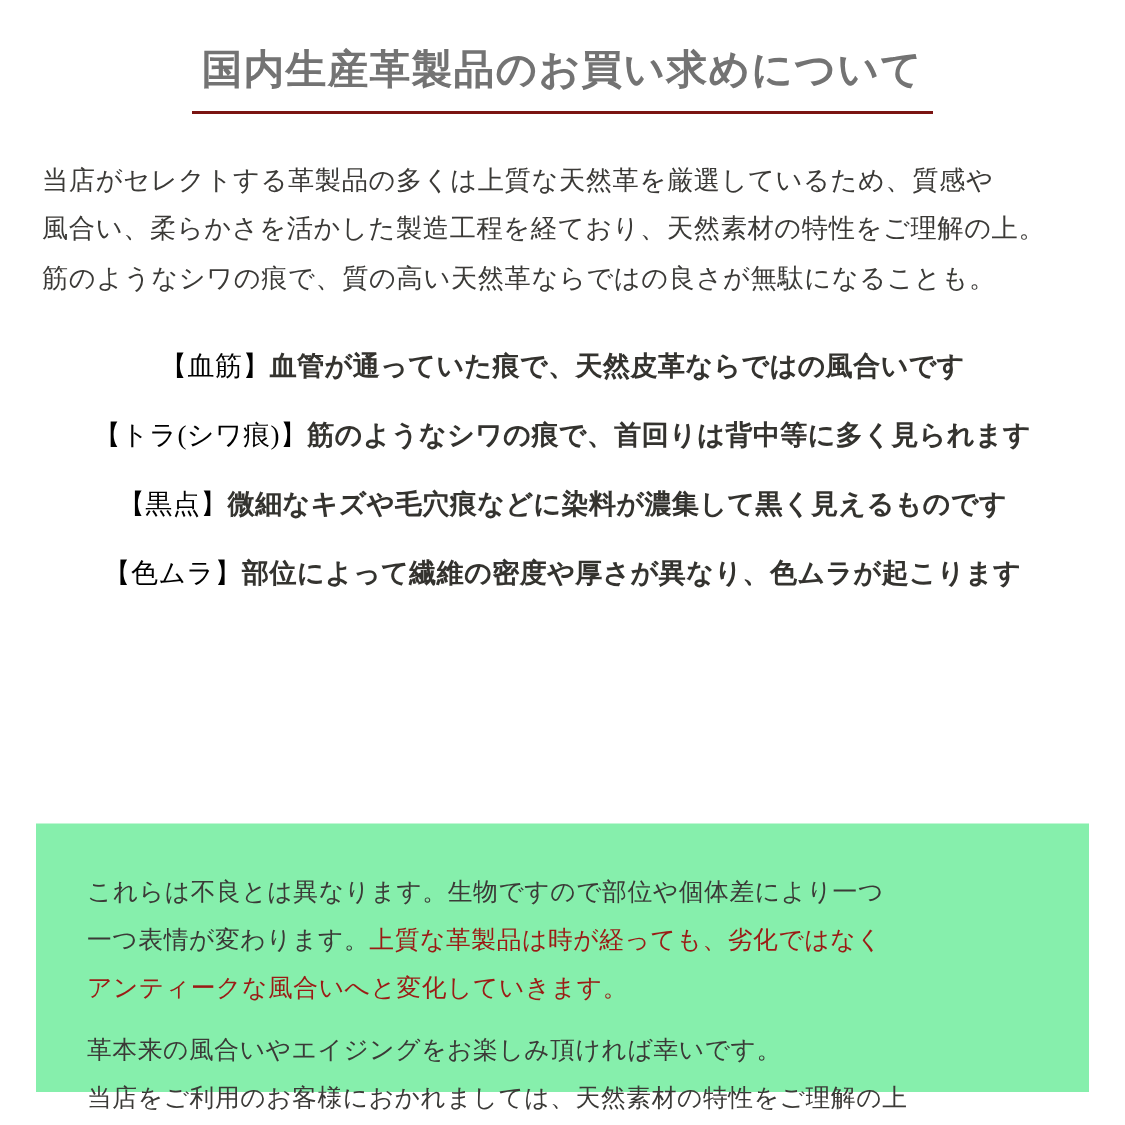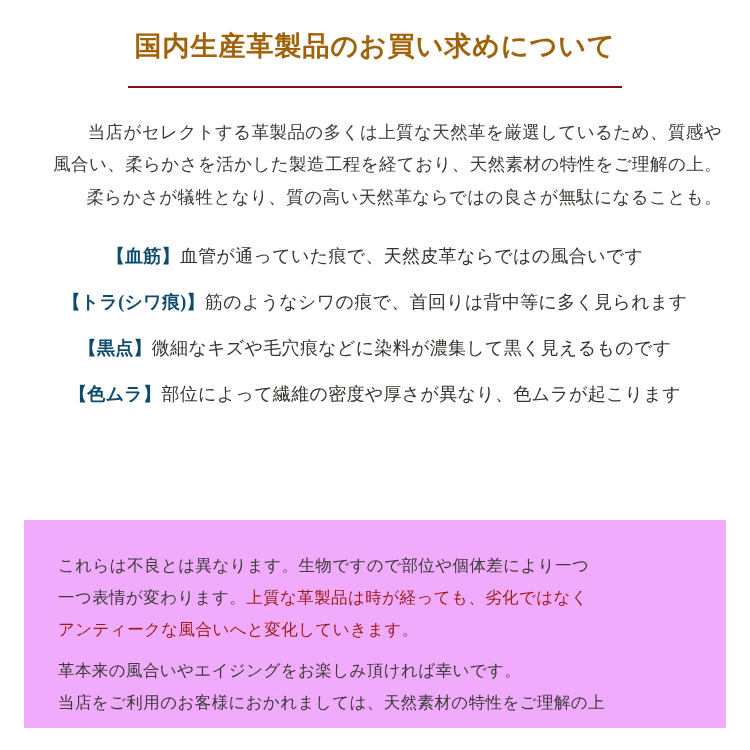--- a/index.html
+++ b/index.html
@@ -25,35 +25,34 @@
   
   .title-wrap {
     text-align: center;
     padding: 0 10px;
   }
   .title {
     display: inline-block;
     font-size: 27px;
     font-weight: bold;
     letter-spacing: 1px;
-    color: #a16207;
-    padding: 2px 6px 22px 6px;
+    color: #737373;
+    padding: 2px 6px 10px 6px;
     border-bottom: 2px solid #7a1412;
     white-space: nowrap;
   }
 
   
   .intro {
     margin-top: 28px;
     padding: 0 4px;
     font-size: 17.5px;
     line-height: 1.85;
     color: #3b3a37;
     letter-spacing: 0.4px;
-    text-align: right;
   }
   .intro p {
     margin: 0;
     white-space: nowrap;
   }
 
   
   .features {
     margin-top: 30px;
     padding: 0 2px;
@@ -63,36 +62,37 @@
     line-height: 1.45;
     letter-spacing: 0.3px;
     margin-bottom: 20px;
     white-space: nowrap;
     text-align: center;
   }
   .feature-row:last-child {
     margin-bottom: 0;
   }
   .f-tag {
-    color: #0c4a6e;
-    font-weight: bold;
+    color: #000000;
+    font-weight: normal;
   }
   .f-desc {
     color: #34332f;
+    font-weight: bold;
   }
 
   
   .note-box {
     position: absolute;
     left: 24px;
     right: 24px;
     bottom: 22px;
-    height: 208px;
+    height: 179px;
     box-sizing: border-box;
-    background: #f0abfc;
+    background: #86efac;
     padding: 30px 34px 0 34px;
   }
   .note-box p {
     margin: 0;
     font-size: 16.5px;
     line-height: 1.95;
     color: #3b3a37;
     letter-spacing: 0.4px;
     white-space: nowrap;
   }
@@ -109,21 +109,21 @@
 
 <div class="page">
 
   <div class="title-wrap">
     <div class="title">国内生産革製品のお買い求めについて</div>
   </div>
 
   <div class="intro">
     <p>当店がセレクトする革製品の多くは上質な天然革を厳選しているため、質感や</p>
     <p>風合い、柔らかさを活かした製造工程を経ており、天然素材の特性をご理解の上。</p>
-    <p>柔らかさが犠牲となり、質の高い天然革ならではの良さが無駄になることも。</p>
+    <p>筋のようなシワの痕で、質の高い天然革ならではの良さが無駄になることも。</p>
   </div>
 
   <div class="features">
     <div class="feature-row">
       <span class="f-tag">【血筋】</span><span class="f-desc">血管が通っていた痕で、天然皮革ならではの風合いです</span>
     </div>
     <div class="feature-row">
       <span class="f-tag">【トラ(シワ痕)】</span><span class="f-desc">筋のようなシワの痕で、首回りは背中等に多く見られます</span>
     </div>
     <div class="feature-row">

